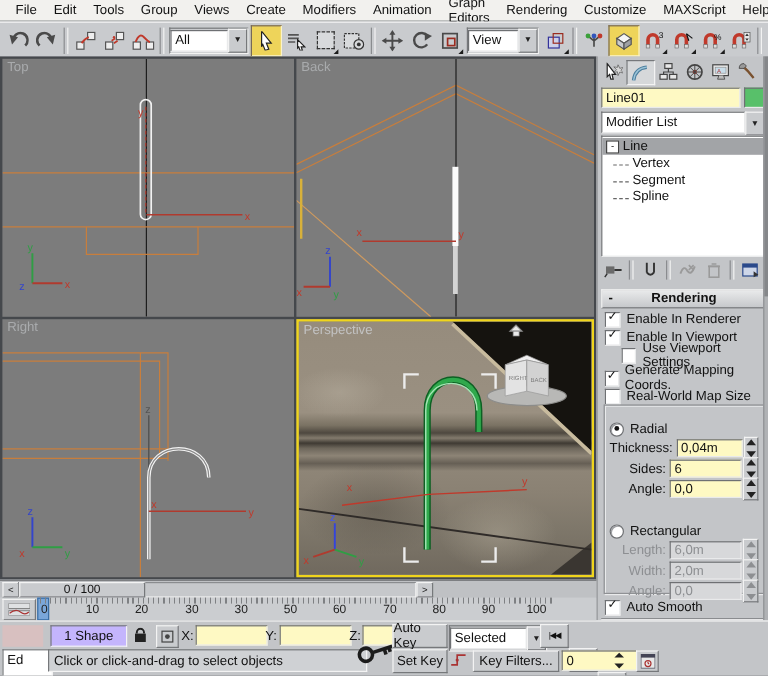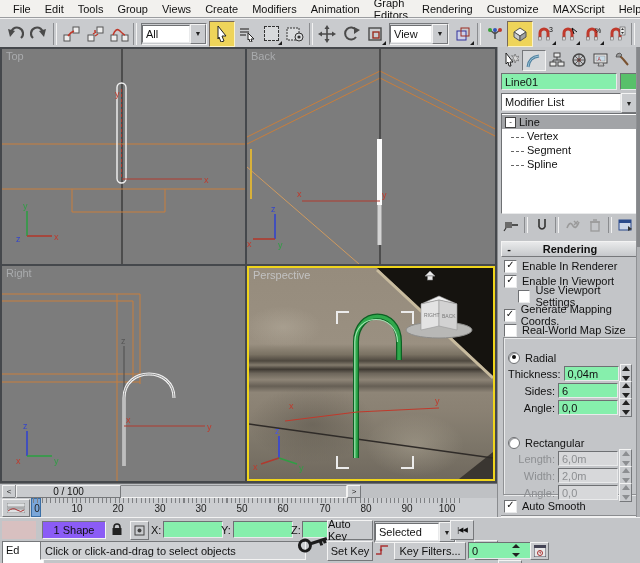--- a/index.html
+++ b/index.html
@@ -4,21 +4,21 @@
 <style>
   html,body{margin:0;padding:0}
   body{width:640px;height:563px;position:relative;overflow:hidden;
        font-family:"Liberation Sans",sans-serif;font-size:11px;color:#111;
        background:#c3c5c8;-webkit-font-smoothing:none}
   #app{position:absolute;inset:0}
   .abs{position:absolute}
   
   .raised{border:1px solid;border-color:#f3f3f3 #76787b #76787b #f3f3f3;background:#c9cbce}
   .sunk{border:1px solid;border-color:#76787b #f3f3f3 #f3f3f3 #76787b}
-  .field{background:#86efac;border:1px solid;border-color:#6e7073 #e9eaeb #e9eaeb #6e7073;
+  .field{background:#fef9c3;border:1px solid;border-color:#6e7073 #e9eaeb #e9eaeb #6e7073;
          padding:0 3px;display:flex;align-items:center;overflow:hidden;white-space:nowrap}
   .dis .field,.field.dis{background:#d7d8da;color:#8d8f92}
   .dis{color:#8d8f92}
   
   .menubar{left:0;top:0;width:640px;height:17px;background:#f2f1ee;border-bottom:1px solid #9b9da0;
            display:flex;align-items:center;padding-left:6px;gap:0}
   .menubar span{padding:0 7px;cursor:default}
   
   .toolbar{left:0;top:18px;width:640px;height:29px;background:#c9cbce;
            border-top:1px solid #f2f2f2;border-bottom:1px solid #8a8c8f;
@@ -105,21 +105,21 @@
   .trackbar{left:0;top:498px;width:497px;height:19px;background:#cbcdd0;border-bottom:1px solid #8a8c8f}
   .tb-ticks{position:absolute;left:33px;top:0;width:430px;height:5px;
     background:repeating-linear-gradient(90deg,#7e8083 0 1px,transparent 1px 4.3px)}
   .tb-num{position:absolute;top:5px;transform:translateX(-50%);font-size:10px;color:#222}
   .tb-marker{position:absolute;left:31px;top:0;width:8px;height:17px;background:#7aa6d9;border:1px solid #3a6ea5}
   .mce-btn{position:absolute;left:2px;top:1px;width:26px;height:16px;display:flex;align-items:center;justify-content:center}
   
   .statusbar{left:0;top:517px;width:640px;height:46px;background:#c3c5c8;border-top:1px solid #f2f2f2}
   .macrorec{left:2px;top:3px;width:34px;height:18px;background:#d8c0c0}
   .listener{left:2px;top:23px;width:34px;height:19px;background:#fff;padding:2px 3px;overflow:hidden}
-  .selstat{left:42px;top:3px;width:62px;height:16px;display:flex;align-items:center;justify-content:center;background:#8b5cf6}
+  .selstat{left:42px;top:3px;width:62px;height:16px;display:flex;align-items:center;justify-content:center;background:#c4b5fd}
   .sbbtn{display:flex;align-items:center;justify-content:center}
   .xyz{top:6px;color:#111}
   .xyzf{top:3px;height:15px;width:52px}
   .prompt{left:40px;top:23px;width:256px;height:17px;display:flex;align-items:center;padding:0 4px;background:#cfd1d4;white-space:nowrap;overflow:hidden}
   .akbtn{width:44px;height:18px;font-size:11px}
   .pb{width:22px;height:18px;font-size:7px;letter-spacing:-1px;position:relative}
   .framefield{left:468px;top:24px;width:58px;height:15px}
   .framefield span{flex:1}
   svg{display:block}
 </style>

